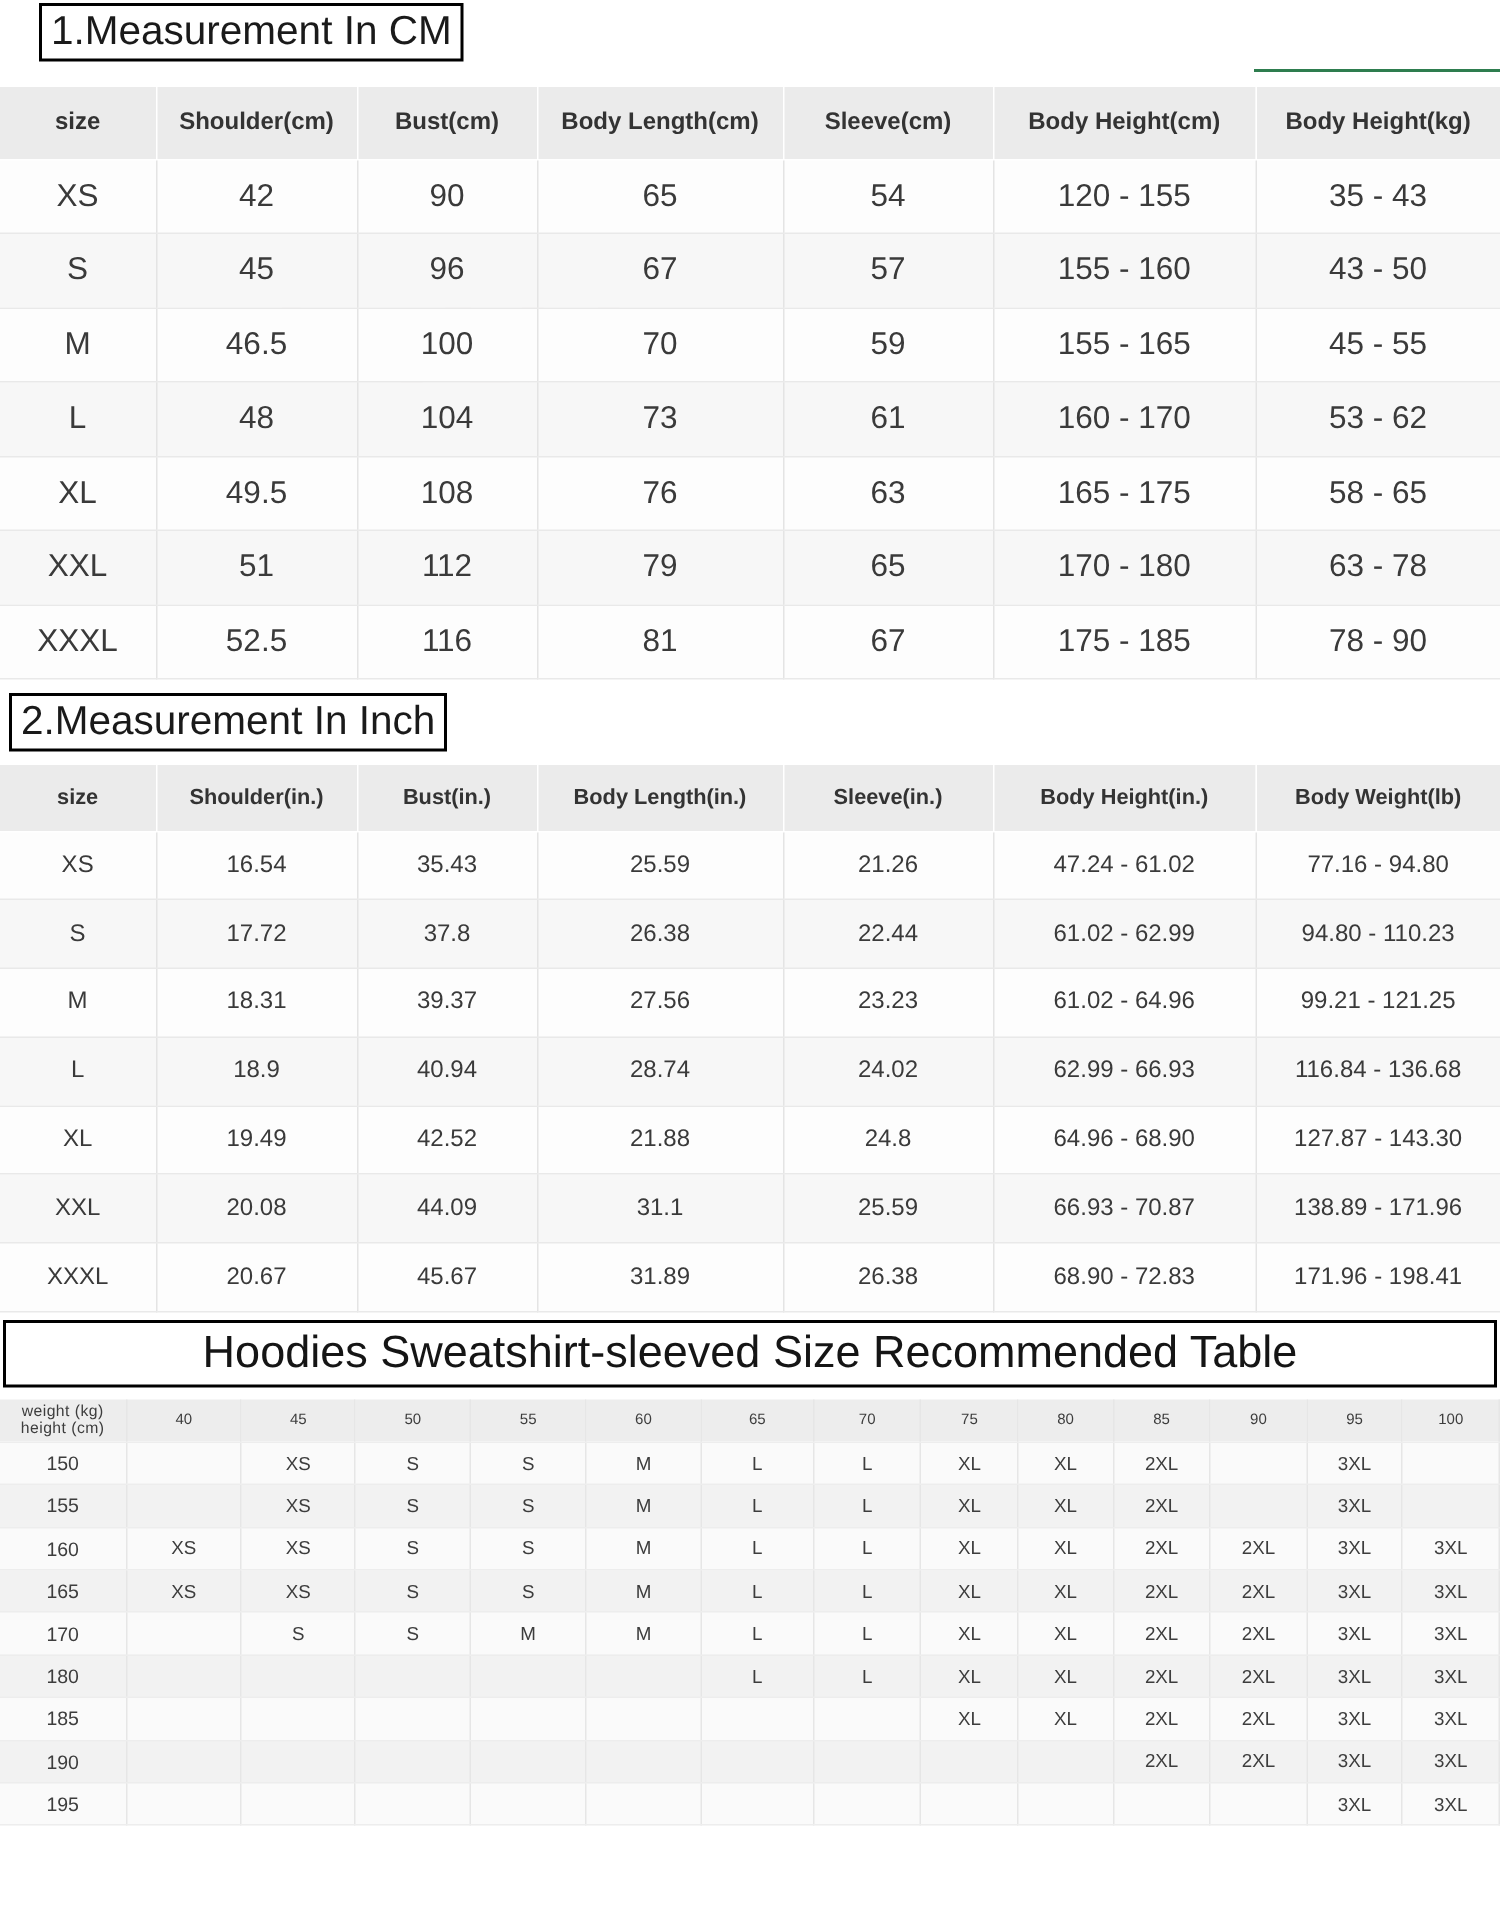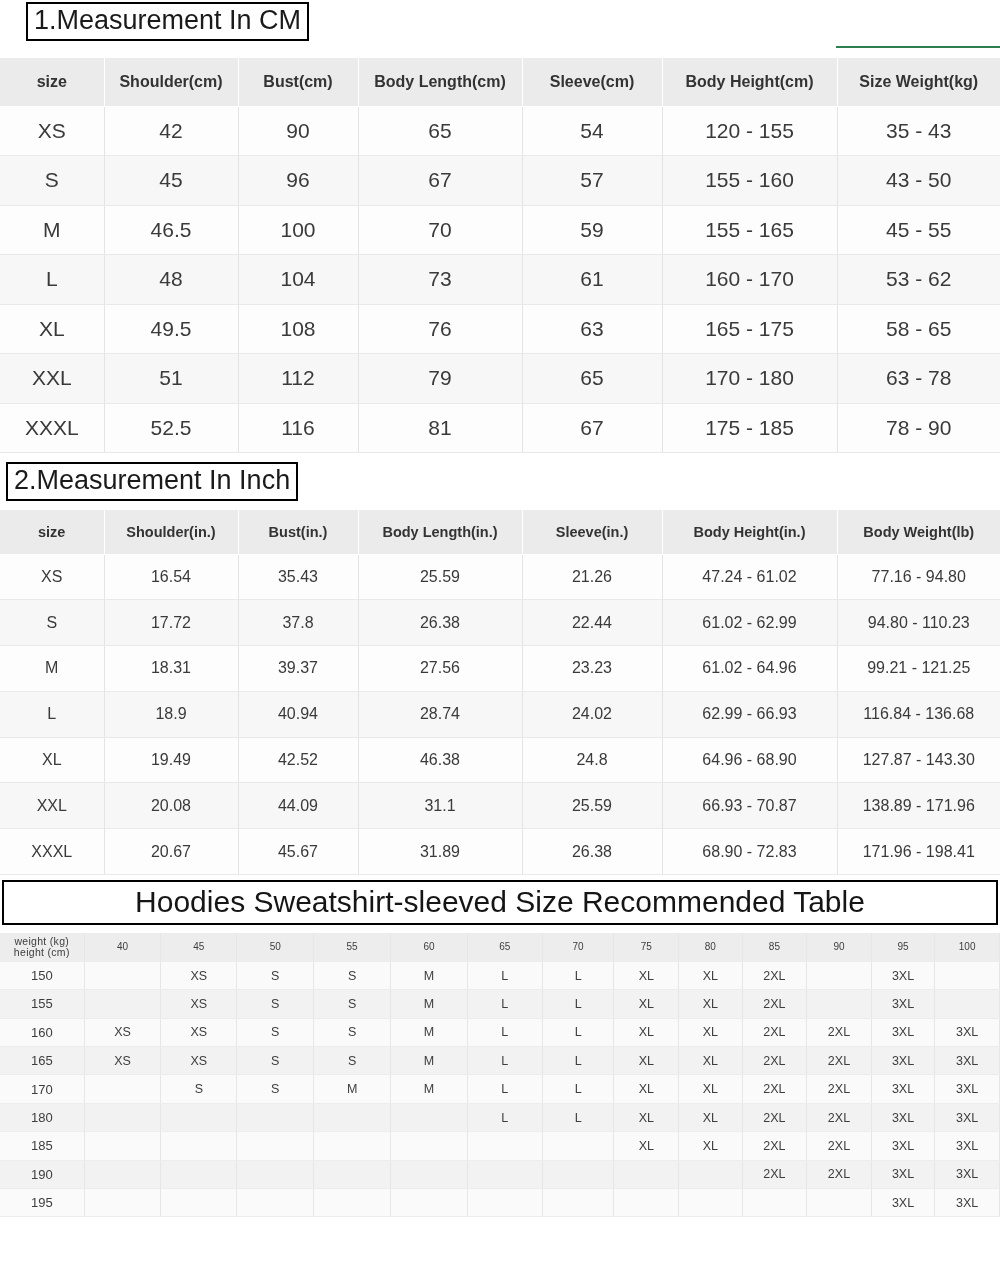--- a/index.html
+++ b/index.html
@@ -166,21 +166,21 @@
           <col style="width:163px">
       </colgroup>
       <thead>
           <tr id="cm-head">
             <th>size</th>
             <th>Shoulder(cm)</th>
             <th>Bust(cm)</th>
             <th>Body Length(cm)</th>
             <th>Sleeve(cm)</th>
             <th>Body Height(cm)</th>
-            <th>Size Weight(kg)</th>
+            <th>Body Height(kg)</th>
           </tr>
         </thead>
       <tbody id="cm-body">
           <tr>
             <td>XS</td>
             <td>42</td>
             <td>90</td>
             <td>65</td>
             <td>54</td>
             <td>120 - 155</td>
@@ -304,21 +304,21 @@
             <td>40.94</td>
             <td>28.74</td>
             <td>24.02</td>
             <td>62.99 - 66.93</td>
             <td>116.84 - 136.68</td>
           </tr>
           <tr>
             <td>XL</td>
             <td>19.49</td>
             <td>42.52</td>
-            <td>46.38</td>
+            <td>21.88</td>
             <td>24.8</td>
             <td>64.96 - 68.90</td>
             <td>127.87 - 143.30</td>
           </tr>
           <tr>
             <td>XXL</td>
             <td>20.08</td>
             <td>44.09</td>
             <td>31.1</td>
             <td>25.59</td>

